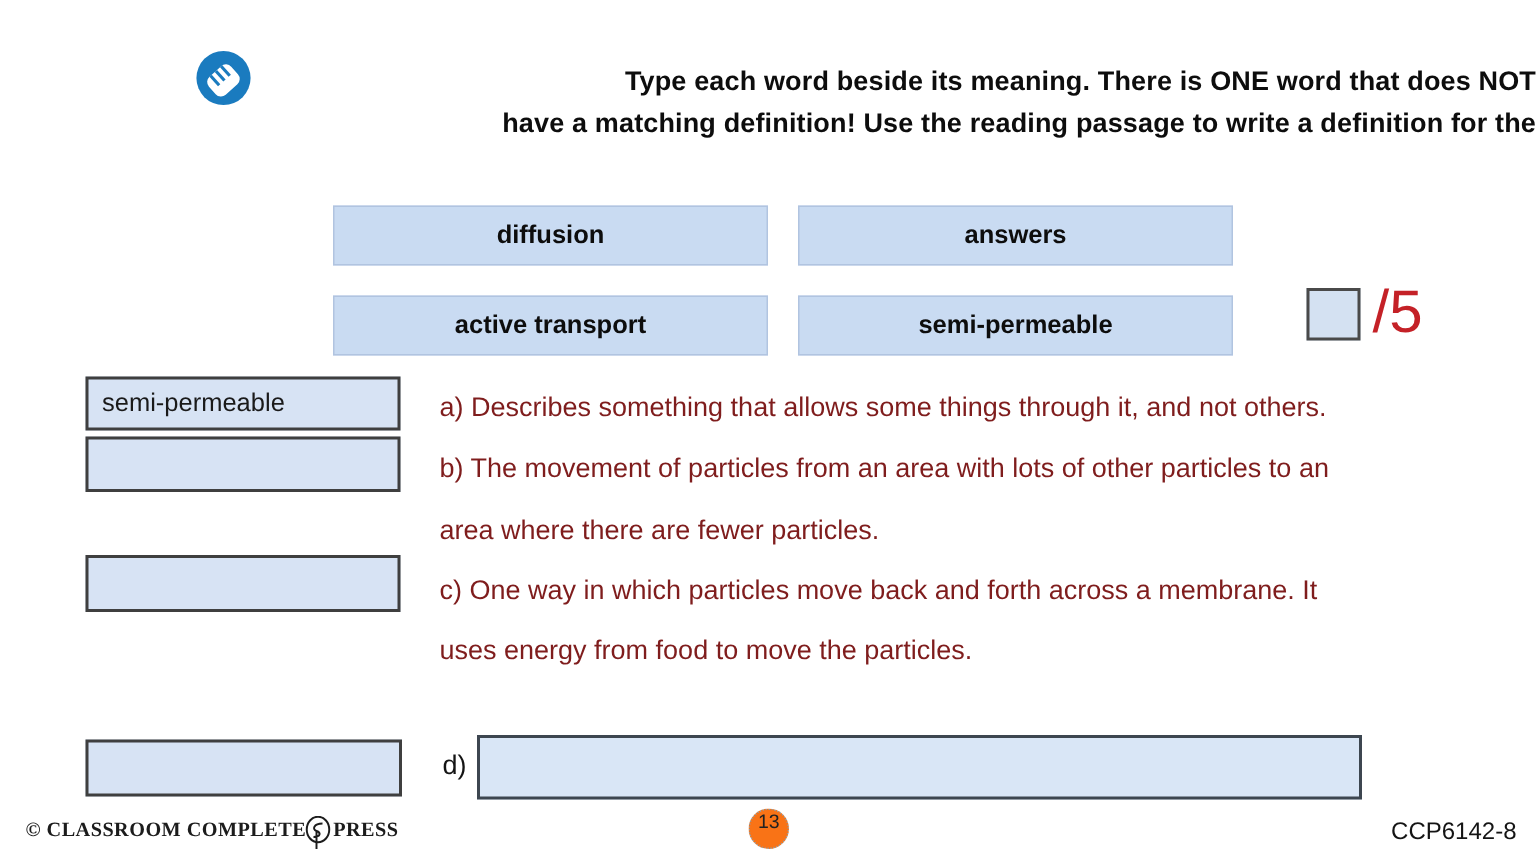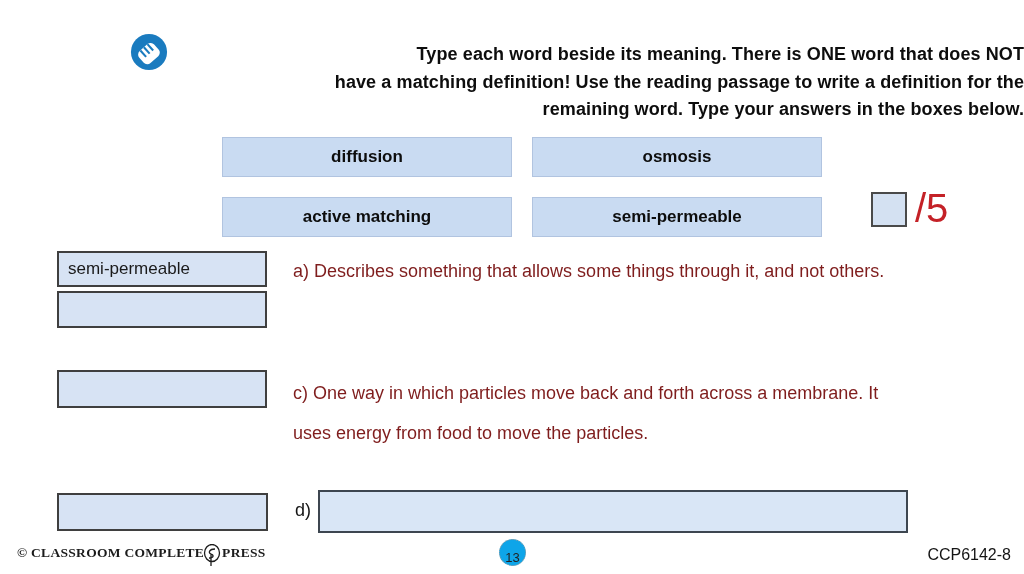--- a/index.html
+++ b/index.html
@@ -145,23 +145,23 @@
     margin: 0 -1px -6px -3px;
   }
   .page-circle {
     position: absolute;
     left: 499px;
     top: 539px;
     width: 27px;
     height: 27px;
     border: 1.5px dotted #9a9a9a;
     border-radius: 50%;
-    background: #0ea5e9;
+    background: #f97316;
     display: flex;
-    align-items: flex-end;
+    align-items: flex-start;
     justify-content: center;
     font-size: 13px;
     color: #222;
   }
   .doc-code {
     position: absolute;
     right: 13px;
     top: 546px;
     font-size: 16px;
     color: #141414;
@@ -179,38 +179,39 @@
         <rect x="9" y="13" width="21" height="17" rx="5" fill="#ffffff"></rect>
         <line x1="15" y1="13" x2="15" y2="22" stroke="#1a7bbf" stroke-width="2.2"></line>
         <line x1="20" y1="13" x2="20" y2="22" stroke="#1a7bbf" stroke-width="2.2"></line>
         <line x1="25" y1="13" x2="25" y2="22" stroke="#1a7bbf" stroke-width="2.2"></line>
       </g>
     </svg>
   </span>
 
   <div class="instr-line l1">Type each word beside its meaning. There is ONE word that does NOT</div>
   <div class="instr-line l2">have a matching definition! Use the reading passage to write a definition for the</div>
-  <div class="instr-line l3">remaining word. Type your answers in the boxes below.</div>
 
   <div class="word-bank">
     <div class="bank-box">diffusion</div>
-    <div class="bank-box">osmosis</div>
-    <div class="bank-box">active matching</div>
+    <div class="bank-box">answers</div>
+    <div class="bank-box">active transport</div>
     <div class="bank-box">semi-permeable</div>
   </div>
 
   <div class="score-box"></div>
   <div class="score-label">/5</div>
 
   <input class="ans-input ans-a" type="text" value="semi-permeable" style="">
   <input class="ans-input ans-b" type="text" value="" style="">
   <input class="ans-input ans-c" type="text" value="" style="">
   <input class="ans-input ans-d" type="text" value="" style="">
 
   <div class="def-line def-a">a) Describes something that allows some things through it, and not others.</div>
+  <div class="def-line def-b1">b) The movement of particles from an area with lots of other particles to an</div>
+  <div class="def-line def-b2">area where there are fewer particles.</div>
   <div class="def-line def-c1">c) One way in which particles move back and forth across a membrane. It</div>
   <div class="def-line def-c2">uses energy from food to move the particles.</div>
 
   <div class="d-label">d)</div>
   <input class="ans-input ans-d-def" type="text" value="" style="">
 
   <div class="copyright">
     <span>© CLASSROOM COMPLETE</span>
     <span class="press-logo">
       <svg viewBox="0 0 20 24" width="20" height="24">

